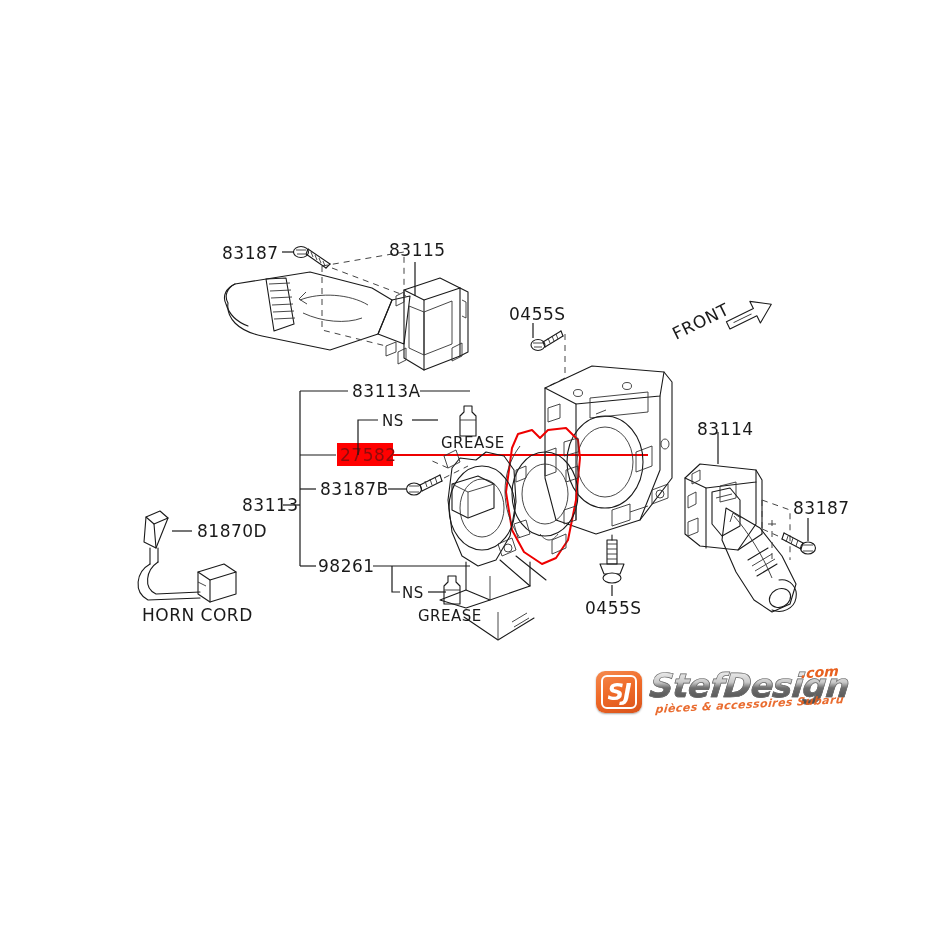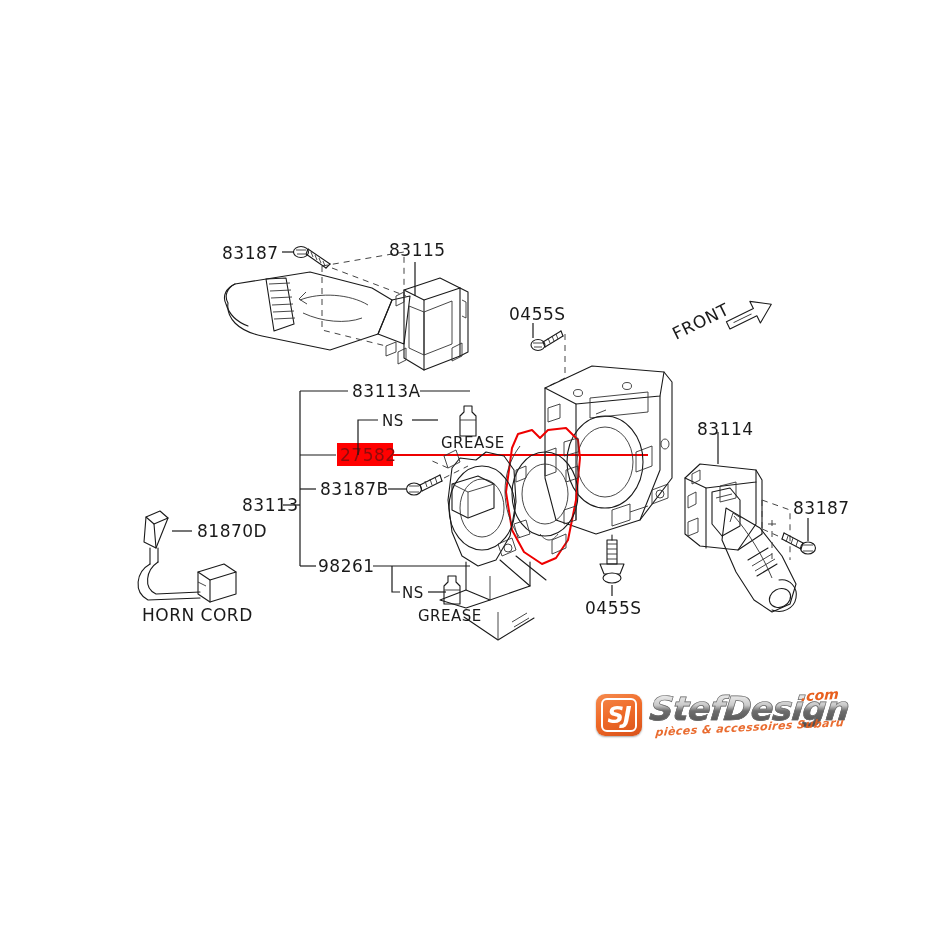--- a/index.html
+++ b/index.html
@@ -82,21 +82,20 @@
     fill: #ff0000;
   }
   
   #watermark {
     position: absolute;
     left: 596px;
     top: 664px;
     width: 280px;
     height: 62px;
     pointer-events: none;
-    margin-top: 23px;
   }
   .wm-badge {
     position: absolute;
     left: 0px;
     top: 7px;
     width: 46px;
     height: 42px;
     background: linear-gradient(160deg, #f58a4e 0%, #ef6a28 48%, #d9521a 100%);
     border-radius: 9px;
     box-shadow: 0 1px 2px rgba(0,0,0,.35);

